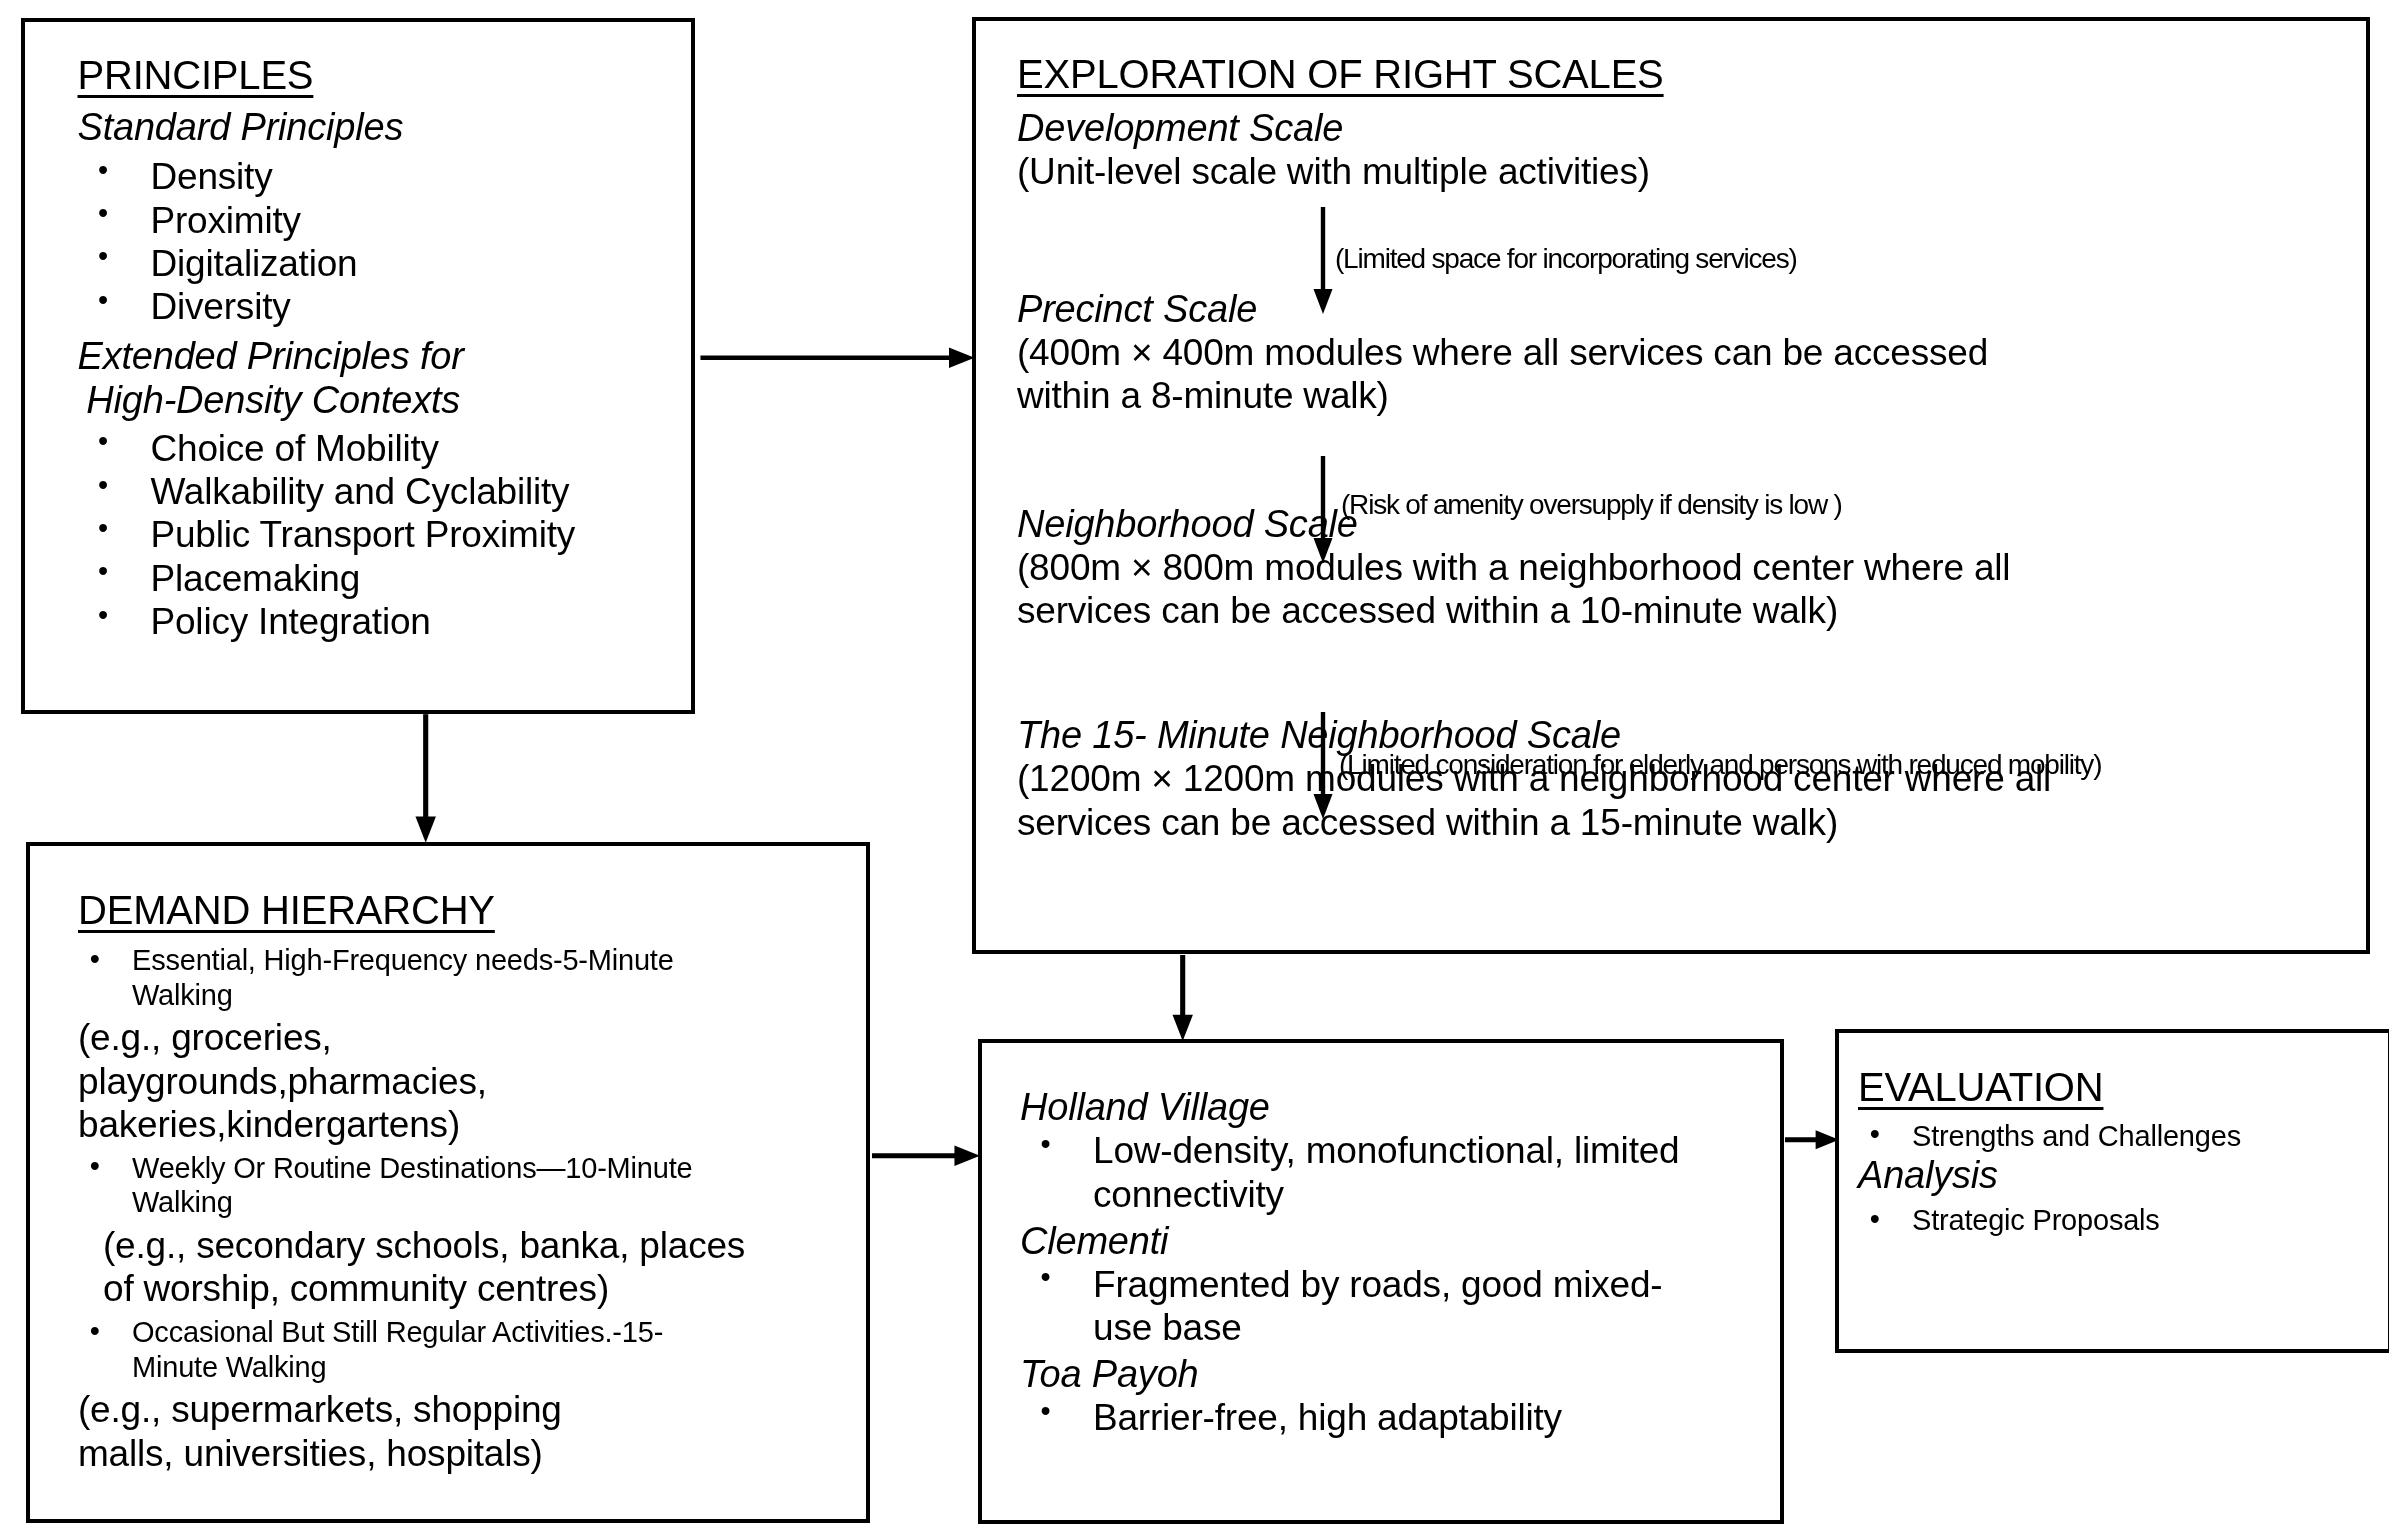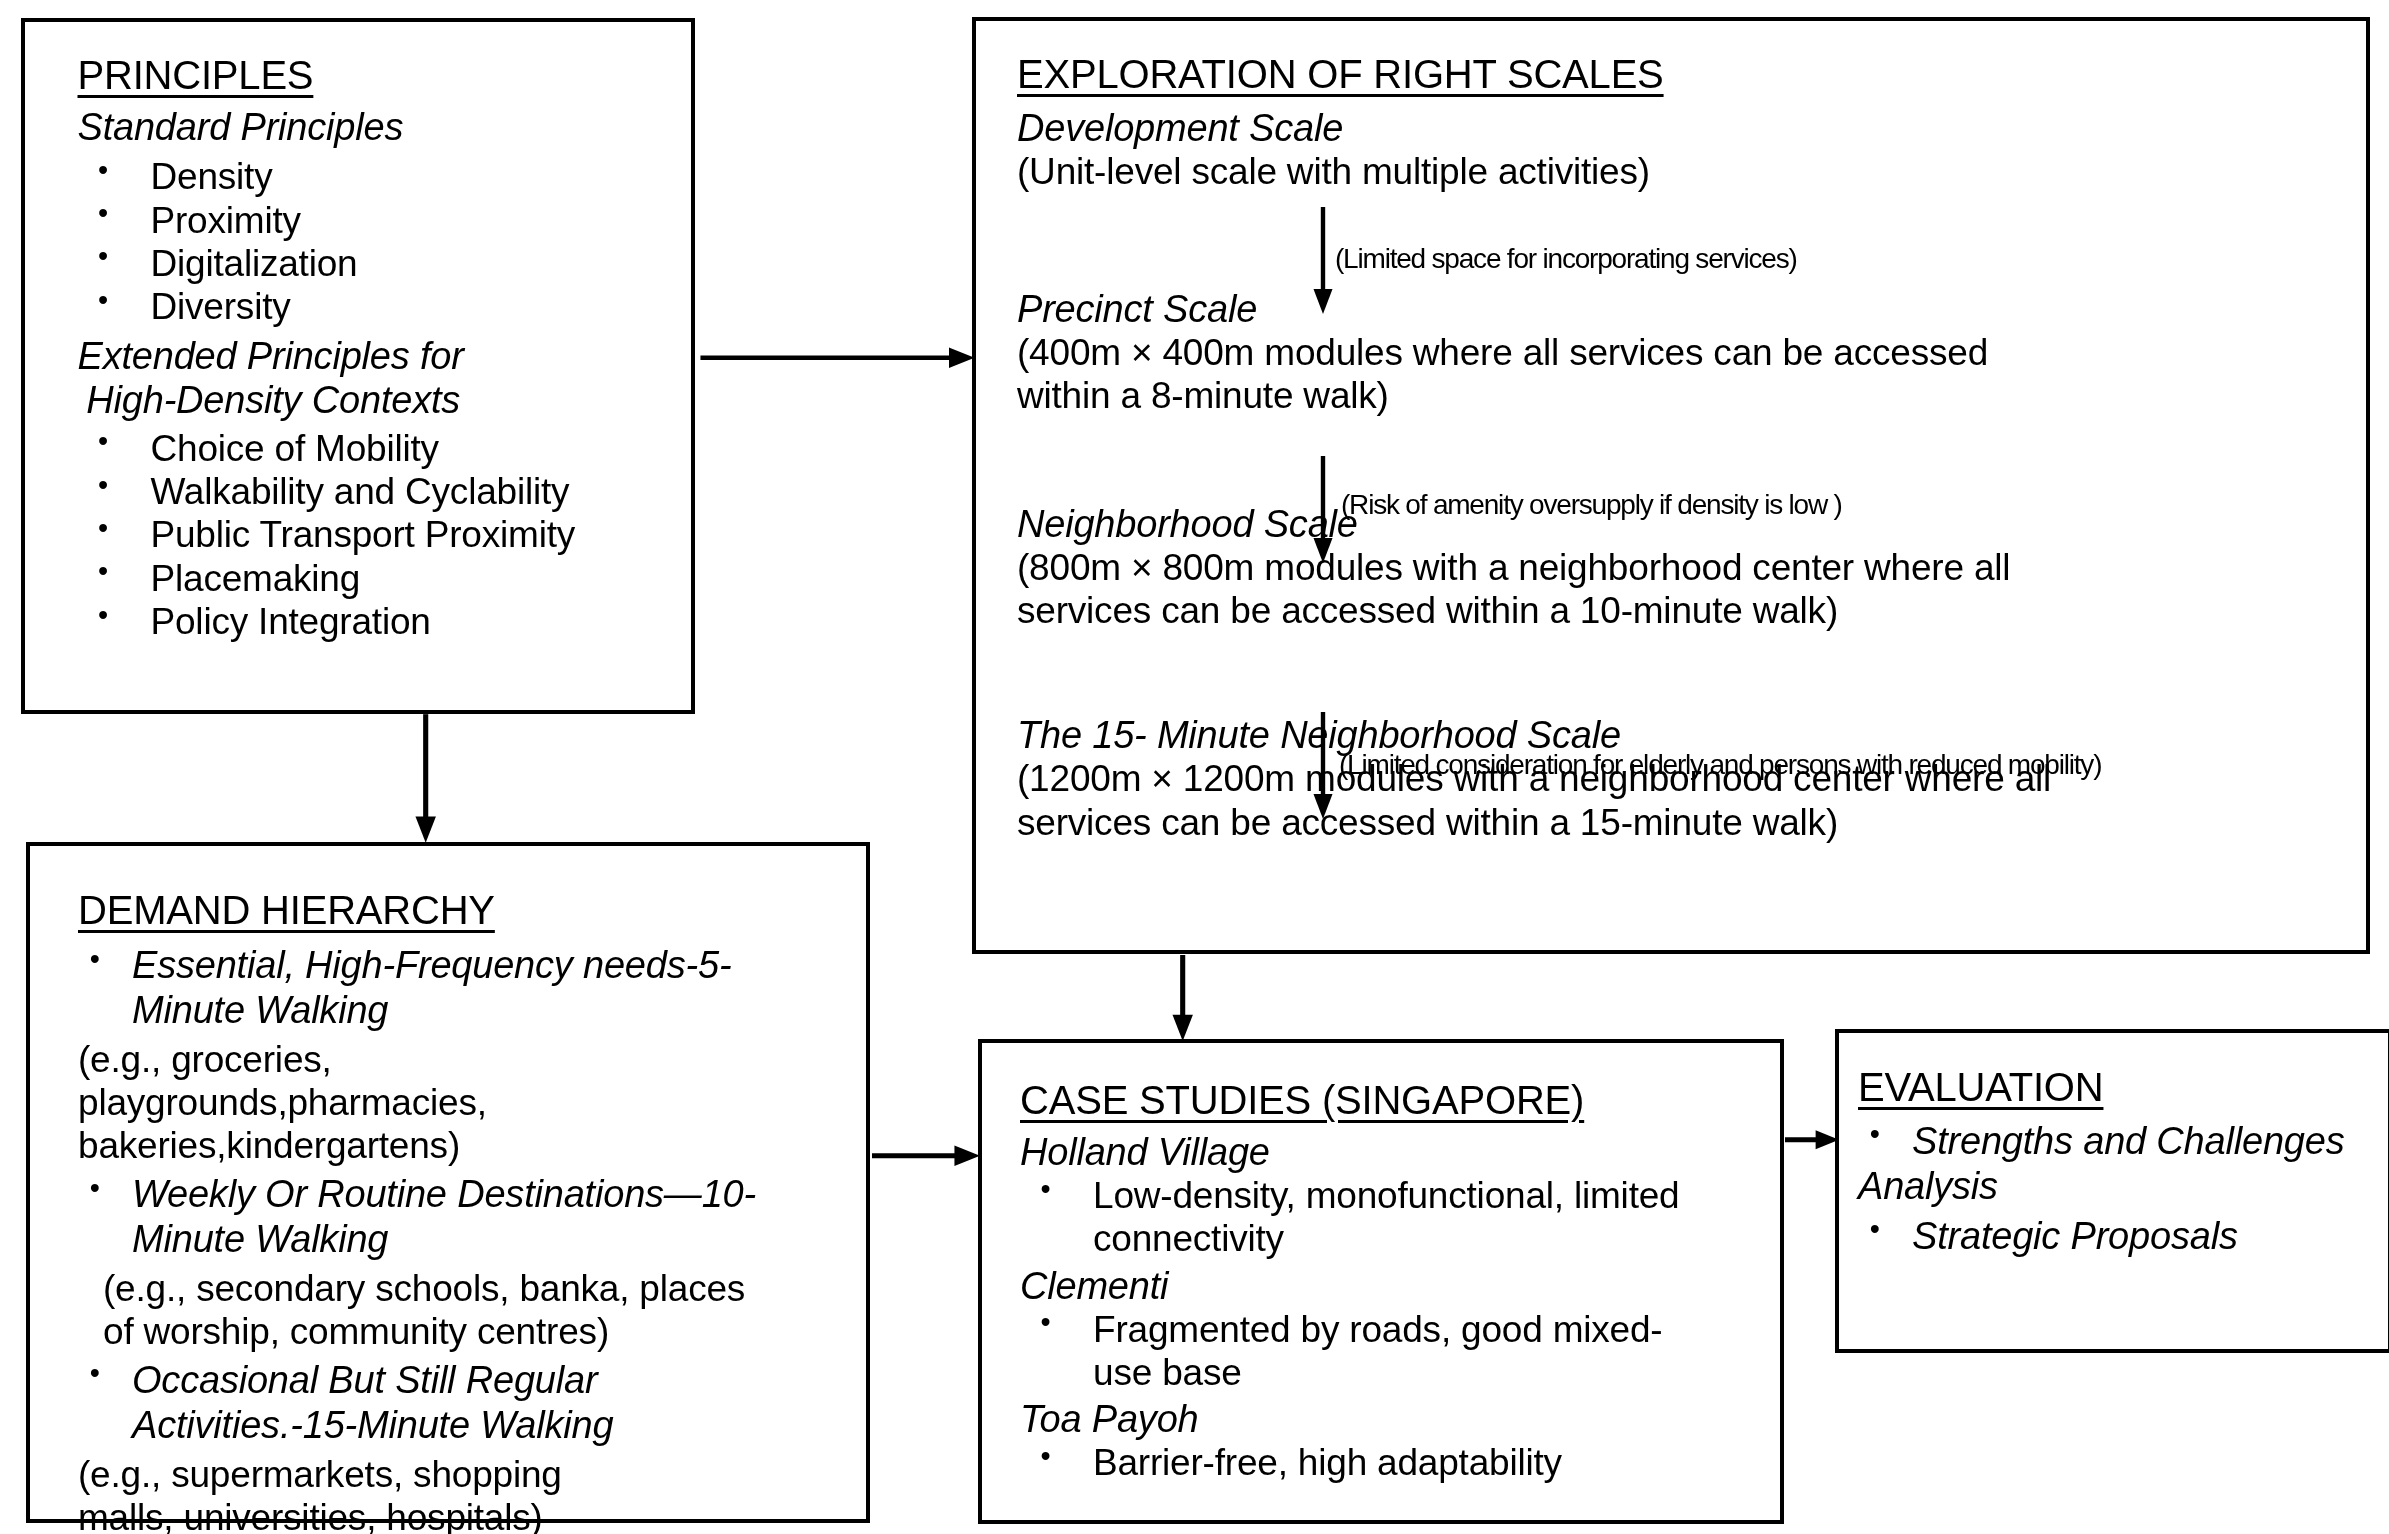--- a/index.html
+++ b/index.html
@@ -77,22 +77,21 @@
     margin: 0;
   }
   ul.bul > li::before {
     content: "\2022";
     position: absolute;
     left: 20.5px;
     top: -1.5px;
     font-size: 29px;
   }
   ul.bul.it > li {
-    font-style: italic;
-    font-size: 38px;
+    font-size: 29px;
     line-height: 1.19;
   }
   ul.bul.it > li::before {
     font-style: normal;
   }
   ul.bul.tight > li {
     padding-left: 54px;
   }
   ul.bul.tight > li::before {
     left: 11.7px;
@@ -190,21 +189,20 @@
     <div class="arrow" style="left:336px; top:691px;">
       <svg width="22" height="107" viewBox="0 0 30 146">
         <line x1="15" y1="0" x2="15" y2="124" stroke="#000" stroke-width="6"></line>
         <polygon points="15,146 2,112 28,112" fill="#000"></polygon>
       </svg>
     </div>
   </div>
 
   <div class="box" style="left:978px; top:1039px; width:806px; height:485px;">
     <div class="box-inner" style="padding:35px 0 0 38px;">
-      <div class="ttl">CASE STUDIES (SINGAPORE)</div>
 
       <div class="sub" style="margin-top:7.3px;">Holland Village</div>
       <ul class="bul">
         <li style="width:601px;">Low-density, monofunctional, limited connectivity</li>
       </ul>
 
       <div class="sub" style="margin-top:2.9px;">Clementi</div>
       <ul class="bul">
         <li style="width:601px;">Fragmented by roads, good mixed-use base</li>
       </ul>

